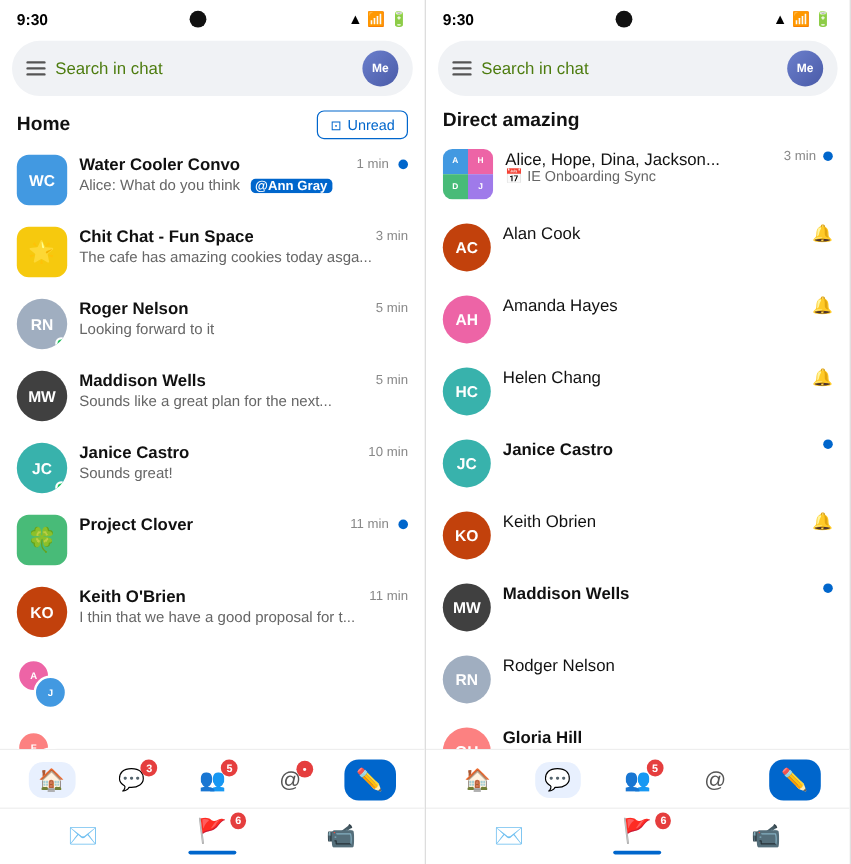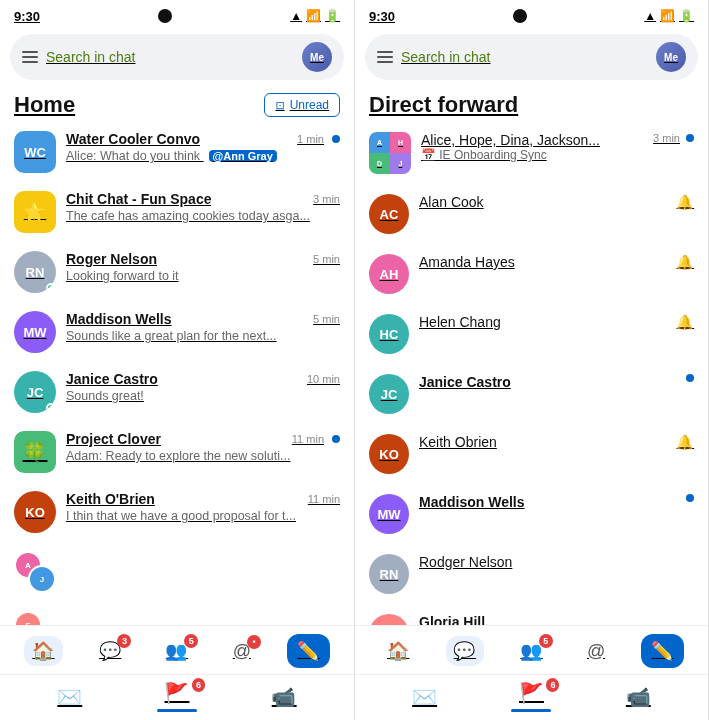--- a/index.html
+++ b/index.html
@@ -10,21 +10,20 @@
       justify-content: center;
       align-items: flex-start;
       width: 709px;
       height: 720px;
       overflow: hidden;
     }
     .phone-container {
       display: flex;
       width: 709px;
       height: 720px;
-      text-decoration: underline;
     }
     .phone {
       width: 354px;
       height: 720px;
       background: #fff;
       display: flex;
       flex-direction: column;
       overflow: hidden;
       position: relative;
     }
@@ -98,21 +97,21 @@
     }
 
     
     .section-header {
       display: flex;
       justify-content: space-between;
       align-items: center;
       padding: 6px 14px 4px;
     }
     .section-title {
-      font-size: 22px;
+      font-size: 16px;
       font-weight: 700;
       color: #111;
     }
     .unread-btn {
       display: flex;
       align-items: center;
       gap: 5px;
       border: 1.5px solid #0066cc;
       border-radius: 6px;
       padding: 4px 10px;
@@ -379,21 +378,21 @@
       height: 8px;
       background: #0066cc;
       border-radius: 50%;
     }
 
     
     .av-blue { background: #4299e1; }
     .av-yellow { background: #f6c90e; }
     .av-gray { background: #a0aec0; }
     .av-teal { background: #38b2ac; }
-    .av-purple { background: #8b5cf6; }
+    .av-purple { background: #404040; }
     .av-orange { background: #c2410c; }
     .av-pink { background: #ed64a6; }
     .av-red { background: #fc8181; }
     .av-clover { background: #48bb78; font-size: 20px; }
   </style>
 </head>
 <body>
 
 <div class="phone-container">
 
@@ -498,21 +497,20 @@
       <div class="chat-item">
         <div class="avatar group av-clover">🍀</div>
         <div class="chat-content">
           <div class="chat-top">
             <span class="chat-name bold">Project Clover</span>
             <div style="display:flex;align-items:center;gap:4px;">
               <span class="chat-time">11 min</span>
               <span class="unread-dot"></span>
             </div>
           </div>
-          <div class="chat-preview">Adam: Ready to explore the new soluti...</div>
         </div>
       </div>
 
       <div class="chat-item">
         <div class="avatar av-orange">KO</div>
         <div class="chat-content">
           <div class="chat-top">
             <span class="chat-name">Keith O'Brien</span>
             <span class="chat-time">11 min</span>
           </div>
@@ -587,21 +585,21 @@
       <div class="hamburger">
         <span></span>
           <span></span>
           <span></span>
       </div>
       <span class="search-text">Search in chat</span>
       <div class="avatar-circle">Me</div>
     </div>
 
     <div class="section-header">
-      <span class="section-title">Direct forward</span>
+      <span class="section-title">Direct amazing</span>
     </div>
 
     <div class="chat-list">
 
       <div class="dm-item">
         <div class="dm-avatar" style="width:42px;height:42px;">
           <div style="display:flex;flex-wrap:wrap;width:42px;height:42px;border-radius:8px;overflow:hidden;">
             <div style="width:21px;height:21px;background:#4299e1;display:flex;align-items:center;justify-content:center;font-size:7px;color:white;font-weight:700;">A</div>
             <div style="width:21px;height:21px;background:#ed64a6;display:flex;align-items:center;justify-content:center;font-size:7px;color:white;font-weight:700;">H</div>
             <div style="width:21px;height:21px;background:#48bb78;display:flex;align-items:center;justify-content:center;font-size:7px;color:white;font-weight:700;">D</div>

